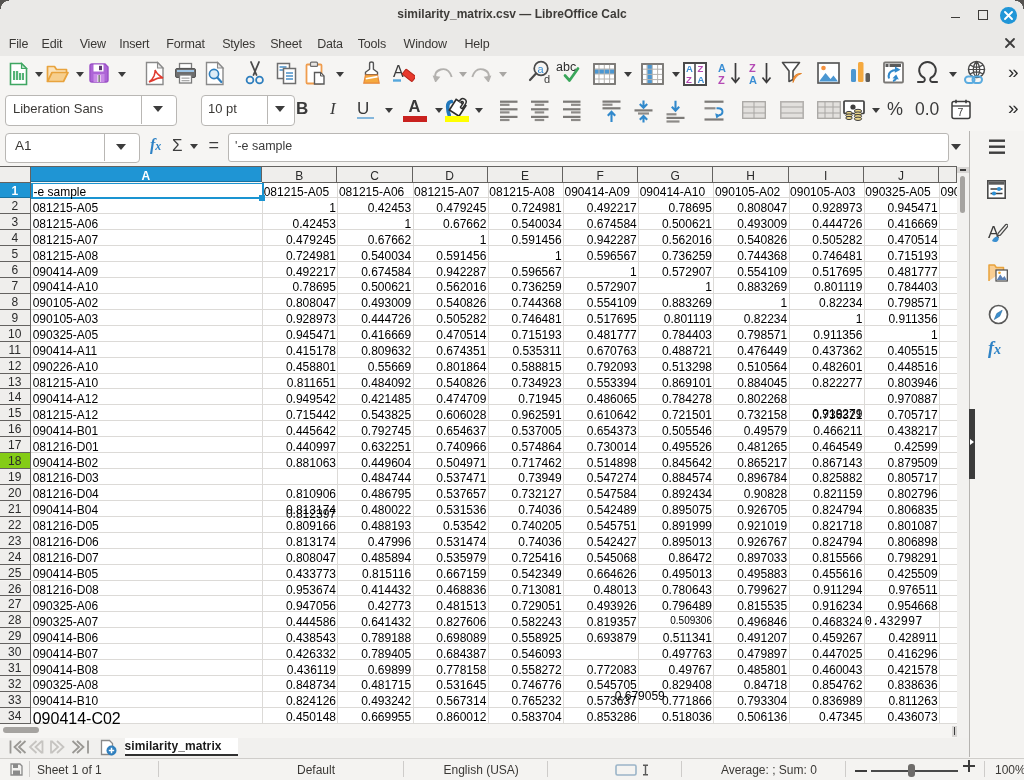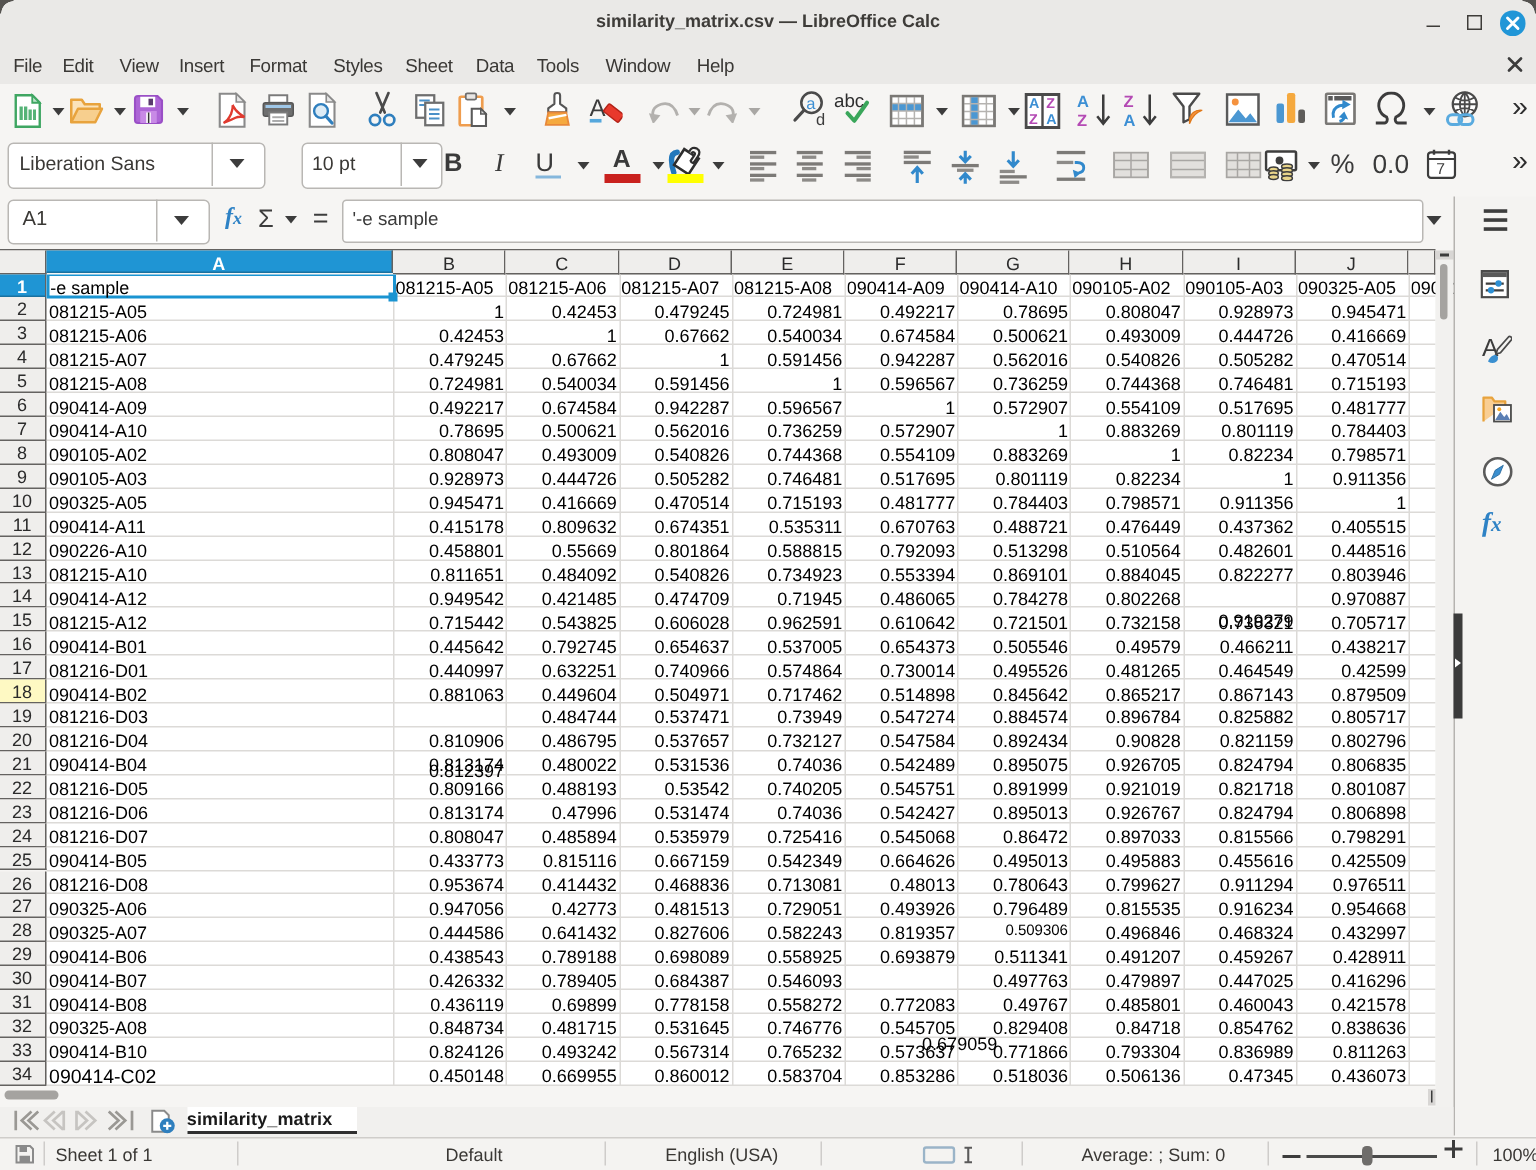--- a/index.html
+++ b/index.html
@@ -338,21 +338,21 @@
 <div class="abs" style="left:0;top:293.94px;width:29.5px;height:14.92px;background:#efeeec;border-right:1px solid #646260;border-bottom:1px solid #646260;color:#2b2b2b;font-size:12px;text-align:center;line-height:17.62px;">8</div>
 <div class="abs" style="left:0;top:309.86px;width:29.5px;height:14.92px;background:#efeeec;border-right:1px solid #646260;border-bottom:1px solid #646260;color:#2b2b2b;font-size:12px;text-align:center;line-height:17.62px;">9</div>
 <div class="abs" style="left:0;top:325.78px;width:29.5px;height:14.92px;background:#efeeec;border-right:1px solid #646260;border-bottom:1px solid #646260;color:#2b2b2b;font-size:12px;text-align:center;line-height:17.62px;">10</div>
 <div class="abs" style="left:0;top:341.70px;width:29.5px;height:14.92px;background:#efeeec;border-right:1px solid #646260;border-bottom:1px solid #646260;color:#2b2b2b;font-size:12px;text-align:center;line-height:17.62px;">11</div>
 <div class="abs" style="left:0;top:357.62px;width:29.5px;height:14.92px;background:#efeeec;border-right:1px solid #646260;border-bottom:1px solid #646260;color:#2b2b2b;font-size:12px;text-align:center;line-height:17.62px;">12</div>
 <div class="abs" style="left:0;top:373.54px;width:29.5px;height:14.92px;background:#efeeec;border-right:1px solid #646260;border-bottom:1px solid #646260;color:#2b2b2b;font-size:12px;text-align:center;line-height:17.62px;">13</div>
 <div class="abs" style="left:0;top:389.46px;width:29.5px;height:14.92px;background:#efeeec;border-right:1px solid #646260;border-bottom:1px solid #646260;color:#2b2b2b;font-size:12px;text-align:center;line-height:17.62px;">14</div>
 <div class="abs" style="left:0;top:405.38px;width:29.5px;height:14.92px;background:#efeeec;border-right:1px solid #646260;border-bottom:1px solid #646260;color:#2b2b2b;font-size:12px;text-align:center;line-height:17.62px;">15</div>
 <div class="abs" style="left:0;top:421.30px;width:29.5px;height:14.92px;background:#efeeec;border-right:1px solid #646260;border-bottom:1px solid #646260;color:#2b2b2b;font-size:12px;text-align:center;line-height:17.62px;">16</div>
 <div class="abs" style="left:0;top:437.22px;width:29.5px;height:14.92px;background:#efeeec;border-right:1px solid #646260;border-bottom:1px solid #646260;color:#2b2b2b;font-size:12px;text-align:center;line-height:17.62px;">17</div>
-<div class="abs" style="left:0;top:453.14px;width:29.5px;height:14.92px;background:#fef9c3;border-right:1px solid #646260;border-bottom:1px solid #646260;color:#2b2b2b;font-size:12px;text-align:center;line-height:17.62px;">18</div>
+<div class="abs" style="left:0;top:453.14px;width:29.5px;height:14.92px;background:#84cc16;border-right:1px solid #646260;border-bottom:1px solid #646260;color:#2b2b2b;font-size:12px;text-align:center;line-height:17.62px;">18</div>
 <div class="abs" style="left:0;top:469.06px;width:29.5px;height:14.92px;background:#efeeec;border-right:1px solid #646260;border-bottom:1px solid #646260;color:#2b2b2b;font-size:12px;text-align:center;line-height:17.62px;">19</div>
 <div class="abs" style="left:0;top:484.98px;width:29.5px;height:14.92px;background:#efeeec;border-right:1px solid #646260;border-bottom:1px solid #646260;color:#2b2b2b;font-size:12px;text-align:center;line-height:17.62px;">20</div>
 <div class="abs" style="left:0;top:500.90px;width:29.5px;height:14.92px;background:#efeeec;border-right:1px solid #646260;border-bottom:1px solid #646260;color:#2b2b2b;font-size:12px;text-align:center;line-height:17.62px;">21</div>
 <div class="abs" style="left:0;top:516.82px;width:29.5px;height:14.92px;background:#efeeec;border-right:1px solid #646260;border-bottom:1px solid #646260;color:#2b2b2b;font-size:12px;text-align:center;line-height:17.62px;">22</div>
 <div class="abs" style="left:0;top:532.74px;width:29.5px;height:14.92px;background:#efeeec;border-right:1px solid #646260;border-bottom:1px solid #646260;color:#2b2b2b;font-size:12px;text-align:center;line-height:17.62px;">23</div>
 <div class="abs" style="left:0;top:548.66px;width:29.5px;height:14.92px;background:#efeeec;border-right:1px solid #646260;border-bottom:1px solid #646260;color:#2b2b2b;font-size:12px;text-align:center;line-height:17.62px;">24</div>
 <div class="abs" style="left:0;top:564.58px;width:29.5px;height:14.92px;background:#efeeec;border-right:1px solid #646260;border-bottom:1px solid #646260;color:#2b2b2b;font-size:12px;text-align:center;line-height:17.62px;">25</div>
 <div class="abs" style="left:0;top:580.50px;width:29.5px;height:14.92px;background:#efeeec;border-right:1px solid #646260;border-bottom:1px solid #646260;color:#2b2b2b;font-size:12px;text-align:center;line-height:17.62px;">26</div>
 <div class="abs" style="left:0;top:596.42px;width:29.5px;height:14.92px;background:#efeeec;border-right:1px solid #646260;border-bottom:1px solid #646260;color:#2b2b2b;font-size:12px;text-align:center;line-height:17.62px;">27</div>
 <div class="abs" style="left:0;top:612.34px;width:29.5px;height:14.92px;background:#efeeec;border-right:1px solid #646260;border-bottom:1px solid #646260;color:#2b2b2b;font-size:12px;text-align:center;line-height:17.62px;">28</div>
@@ -678,21 +678,21 @@
 <div class="abs" style="left:864.80px;top:598.82px;width:72.80px;font-size:12px;color:#000;text-align:right;white-space:nowrap;">0.954668</div>
 <div class="abs" style="left:32.70px;top:614.74px;font-size:12px;color:#000;white-space:nowrap;">090325-A07</div>
 <div class="abs" style="left:263.20px;top:614.74px;width:72.80px;font-size:12px;color:#000;text-align:right;white-space:nowrap;">0.444586</div>
 <div class="abs" style="left:338.40px;top:614.74px;width:72.80px;font-size:12px;color:#000;text-align:right;white-space:nowrap;">0.641432</div>
 <div class="abs" style="left:413.60px;top:614.74px;width:72.80px;font-size:12px;color:#000;text-align:right;white-space:nowrap;">0.827606</div>
 <div class="abs" style="left:488.80px;top:614.74px;width:72.80px;font-size:12px;color:#000;text-align:right;white-space:nowrap;">0.582243</div>
 <div class="abs" style="left:564.00px;top:614.74px;width:72.80px;font-size:12px;color:#000;text-align:right;white-space:nowrap;">0.819357</div>
 <div class="abs" style="left:639.20px;top:614.74px;width:72.80px;font-size:10px;color:#000;text-align:right;white-space:nowrap;">0.509306</div>
 <div class="abs" style="left:714.40px;top:614.74px;width:72.80px;font-size:12px;color:#000;text-align:right;white-space:nowrap;">0.496846</div>
 <div class="abs" style="left:789.60px;top:614.74px;width:72.80px;font-size:12px;color:#000;text-align:right;white-space:nowrap;">0.468324</div>
-<div class="abs" style="left:864.80px;top:614.74px;width:72.80px;font-size:12px;color:#000;text-align:right;white-space:nowrap;">0.432997</div>
+<div class="abs" style="left:864.80px;top:614.74px;width:72.80px;font-size:12px;color:#000;text-align:left;white-space:nowrap;font-family:Liberation Mono, monospace;">0.432997</div>
 <div class="abs" style="left:32.70px;top:630.66px;font-size:12px;color:#000;white-space:nowrap;">090414-B06</div>
 <div class="abs" style="left:263.20px;top:630.66px;width:72.80px;font-size:12px;color:#000;text-align:right;white-space:nowrap;">0.438543</div>
 <div class="abs" style="left:338.40px;top:630.66px;width:72.80px;font-size:12px;color:#000;text-align:right;white-space:nowrap;">0.789188</div>
 <div class="abs" style="left:413.60px;top:630.66px;width:72.80px;font-size:12px;color:#000;text-align:right;white-space:nowrap;">0.698089</div>
 <div class="abs" style="left:488.80px;top:630.66px;width:72.80px;font-size:12px;color:#000;text-align:right;white-space:nowrap;">0.558925</div>
 <div class="abs" style="left:564.00px;top:630.66px;width:72.80px;font-size:12px;color:#000;text-align:right;white-space:nowrap;">0.693879</div>
 <div class="abs" style="left:639.20px;top:630.66px;width:72.80px;font-size:12px;color:#000;text-align:right;white-space:nowrap;">0.511341</div>
 <div class="abs" style="left:714.40px;top:630.66px;width:72.80px;font-size:12px;color:#000;text-align:right;white-space:nowrap;">0.491207</div>
 <div class="abs" style="left:789.60px;top:630.66px;width:72.80px;font-size:12px;color:#000;text-align:right;white-space:nowrap;">0.459267</div>
 <div class="abs" style="left:864.80px;top:630.66px;width:72.80px;font-size:12px;color:#000;text-align:right;white-space:nowrap;">0.428911</div>
@@ -729,21 +729,21 @@
 <div class="abs" style="left:32.70px;top:694.34px;font-size:12px;color:#000;white-space:nowrap;">090414-B10</div>
 <div class="abs" style="left:263.20px;top:694.34px;width:72.80px;font-size:12px;color:#000;text-align:right;white-space:nowrap;">0.824126</div>
 <div class="abs" style="left:338.40px;top:694.34px;width:72.80px;font-size:12px;color:#000;text-align:right;white-space:nowrap;">0.493242</div>
 <div class="abs" style="left:413.60px;top:694.34px;width:72.80px;font-size:12px;color:#000;text-align:right;white-space:nowrap;">0.567314</div>
 <div class="abs" style="left:488.80px;top:694.34px;width:72.80px;font-size:12px;color:#000;text-align:right;white-space:nowrap;">0.765232</div>
 <div class="abs" style="left:564.00px;top:694.34px;width:72.80px;font-size:12px;color:#000;text-align:right;white-space:nowrap;">0.573637</div>
 <div class="abs" style="left:639.20px;top:694.34px;width:72.80px;font-size:12px;color:#000;text-align:right;white-space:nowrap;">0.771866</div>
 <div class="abs" style="left:714.40px;top:694.34px;width:72.80px;font-size:12px;color:#000;text-align:right;white-space:nowrap;">0.793304</div>
 <div class="abs" style="left:789.60px;top:694.34px;width:72.80px;font-size:12px;color:#000;text-align:right;white-space:nowrap;">0.836989</div>
 <div class="abs" style="left:864.80px;top:694.34px;width:72.80px;font-size:12px;color:#000;text-align:right;white-space:nowrap;">0.811263</div>
-<div class="abs" style="left:32.70px;top:710.26px;font-size:13px;color:#000;white-space:nowrap;">090414-C02</div>
+<div class="abs" style="left:32.70px;top:710.26px;font-size:16px;color:#000;white-space:nowrap;">090414-C02</div>
 <div class="abs" style="left:263.20px;top:710.26px;width:72.80px;font-size:12px;color:#000;text-align:right;white-space:nowrap;">0.450148</div>
 <div class="abs" style="left:338.40px;top:710.26px;width:72.80px;font-size:12px;color:#000;text-align:right;white-space:nowrap;">0.669955</div>
 <div class="abs" style="left:413.60px;top:710.26px;width:72.80px;font-size:12px;color:#000;text-align:right;white-space:nowrap;">0.860012</div>
 <div class="abs" style="left:488.80px;top:710.26px;width:72.80px;font-size:12px;color:#000;text-align:right;white-space:nowrap;">0.583704</div>
 <div class="abs" style="left:564.00px;top:710.26px;width:72.80px;font-size:12px;color:#000;text-align:right;white-space:nowrap;">0.853286</div>
 <div class="abs" style="left:639.20px;top:710.26px;width:72.80px;font-size:12px;color:#000;text-align:right;white-space:nowrap;">0.518036</div>
 <div class="abs" style="left:714.40px;top:710.26px;width:72.80px;font-size:12px;color:#000;text-align:right;white-space:nowrap;">0.506136</div>
 <div class="abs" style="left:789.60px;top:710.26px;width:72.80px;font-size:12px;color:#000;text-align:right;white-space:nowrap;">0.47345</div>
 <div class="abs" style="left:864.80px;top:710.26px;width:72.80px;font-size:12px;color:#000;text-align:right;white-space:nowrap;">0.436073</div>
 <div class="abs" style="left:30.5px;top:182.5px;width:229.7px;height:13.42px;background:#fff;border:2px solid #1a94d1;border-top-width:1.5px;"></div>

